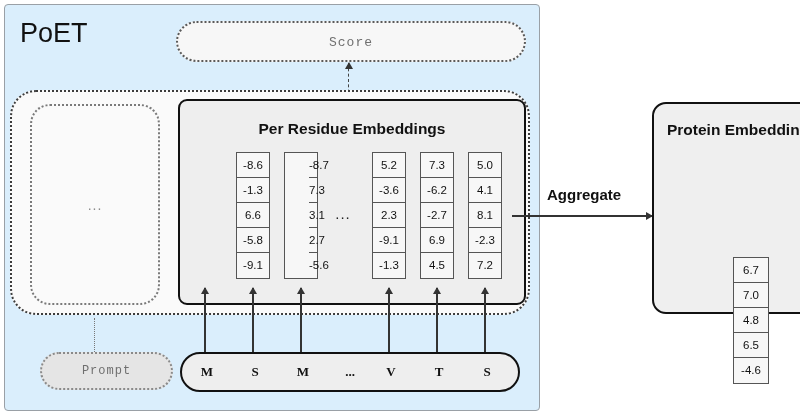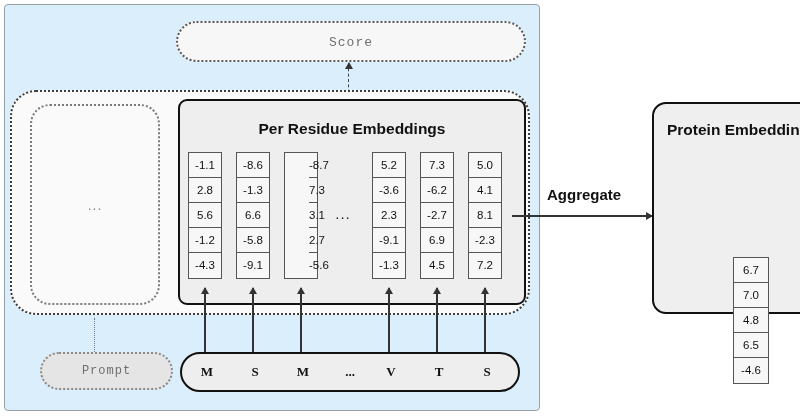--- a/index.html
+++ b/index.html
@@ -303,20 +303,21 @@
     box-sizing: border-box;
   }
   .protein-col .cell:last-child { border-bottom: none; }
 </style>
 </head>
 <body>
 
 <div id="canvas">
 
   <div class="poet-panel"></div>
+  <div class="poet-title">PoET</div>
 
   <div class="score-pill">
     <div class="lbl">Score</div>
   </div>
 
   <div class="arrow-dashed" style="left:348px; top:63px; height:35px;"></div>
 
   <div class="model-box"></div>
 
   <div class="prompt-ctx">
@@ -326,27 +327,20 @@
   <div class="dotted-link" style="left:94px; top:318px; height:34px;"></div>
 
   <div class="prompt-pill">
     <div class="lbl">Prompt</div>
   </div>
 
   <div class="pre-box">
     <div class="pre-title">Per Residue Embeddings</div>
   </div>
 
-  <div class="col" style="left:188px;">
-    <div class="cell">-1.1</div>
-    <div class="cell">2.8</div>
-    <div class="cell">5.6</div>
-    <div class="cell">-1.2</div>
-    <div class="cell">-4.3</div>
-  </div>
   <div class="col" style="left:236px;">
     <div class="cell">-8.6</div>
     <div class="cell">-1.3</div>
     <div class="cell">6.6</div>
     <div class="cell">-5.8</div>
     <div class="cell">-9.1</div>
   </div>
   <div class="col" style="left:284px;padding-left:24px;">
     <div class="cell">-8.7</div>
     <div class="cell">7.3</div>

